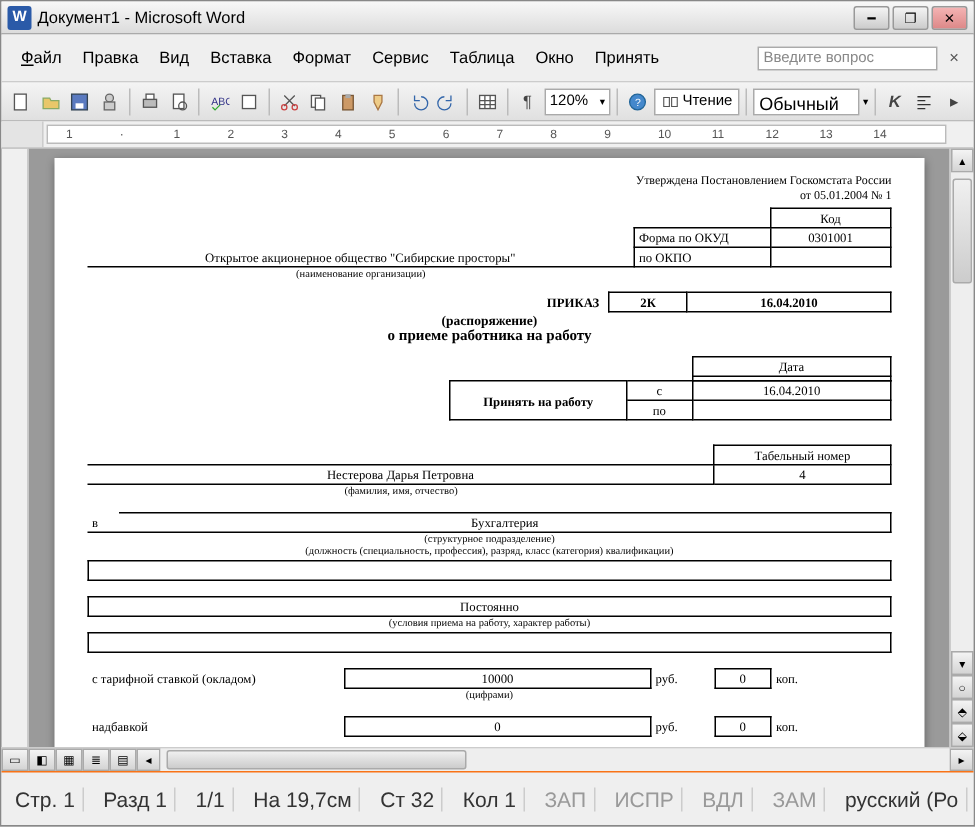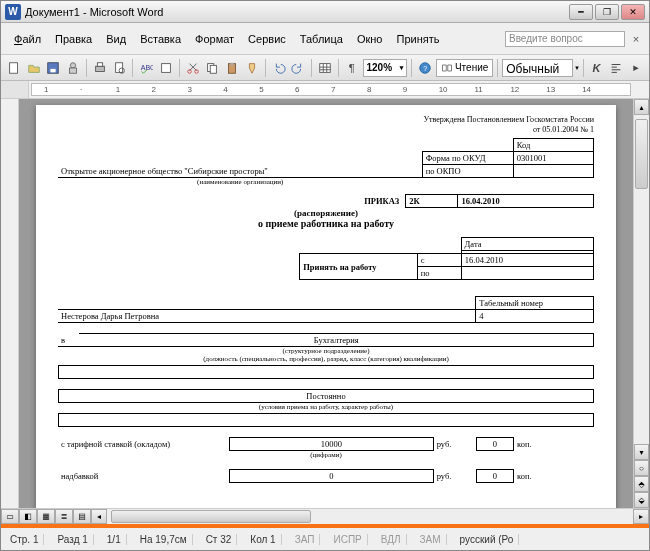--- a/index.html
+++ b/index.html
@@ -14,47 +14,47 @@
 .menubar { height:32px; background:#efefef; display:flex; align-items:center; padding:0 6px; border-bottom:1px solid #ccc; font-size:11px; }
 .menubar .mitem { padding:2px 7px; cursor:default; }
 .menubar .mitem u { text-decoration:underline; }
 .menubar .spacer { flex:1; }
 .searchbox { width:120px; height:16px; border:1px solid #aaa; background:#fff; font-size:10px; padding:0 3px; color:#888; display:flex; align-items:center; }
 .menubar .x { margin-left:4px; width:14px; text-align:center; color:#555; }
 .toolbar { height:26px; background:linear-gradient(#f4f4f4,#e0e0e0); display:flex; align-items:center; padding:0 4px; gap:2px; border-bottom:1px solid #bbb; }
 .tb { width:20px; height:20px; display:flex; align-items:center; justify-content:center; color:#444; border:1px solid transparent; border-radius:2px; }
 .tb svg { width:14px; height:14px; }
 .tsep { width:1px; height:18px; background:#bbb; margin:0 2px; }
-.zoom { width:50px; height:18px; border:1px solid #aaa; background:#fff; font-size:10px; padding:0 3px; display:flex; align-items:center; justify-content:space-between;font-weight:bold; }
+.zoom { width:50px; height:18px; border:1px solid #aaa; background:#fff; font-size:10px; padding:0 3px; display:flex; align-items:center; justify-content:space-between; }
 .readbtn { display:flex; align-items:center; height:18px; border:1px solid #aaa; padding:0 4px; background:#fff; font-size:10px; gap:2px; }
 .stylebox { width:80px; height:18px; border:1px solid #aaa; background:#fff; font-size:12px; padding:0 3px; display:flex; align-items:flex-end; }
 .ruler-h { height:18px; background:#f0f0f0; border-bottom:1px solid #ccc; display:flex; }
 .ruler-h .gutter { width:28px; background:#e4e4e4; border-right:1px solid #ccc; }
 .ruler-h .scale { flex:1; position:relative; background:#fff; margin:2px 18px 2px 2px; border:1px solid #bbb; font-size:8px; color:#555; }
 .ruler-h .scale span { position:absolute; top:1px; }
 .workarea { flex:1; display:flex; overflow:hidden; background:#9a9a9a; }
 .ruler-v { width:18px; background:#f0f0f0; border-right:1px solid #ccc; }
 .page-wrap { flex:1; overflow:auto; display:flex; justify-content:center; padding:6px 0; position:relative; }
 .scroll-v { width:16px; background:#e4e4e4; border-left:1px solid #ccc; display:flex; flex-direction:column; }
 .scroll-v .sbtn { height:16px; background:linear-gradient(#f4f4f4,#d4d4d4); border:1px solid #aaa; display:flex; align-items:center; justify-content:center; font-size:8px; }
 .scroll-v .track { flex:1; background:#eee; position:relative; }
 .scroll-v .thumb { position:absolute; left:1px; right:1px; top:4px; height:70px; background:linear-gradient(#f0f0f0,#ccc); border:1px solid #aaa; border-radius:2px; }
 .scroll-h { height:16px; background:#e4e4e4; border-top:1px solid #ccc; display:flex; }
 .scroll-h .views { display:flex; }
 .scroll-h .vbtn { width:18px; background:linear-gradient(#f4f4f4,#d4d4d4); border:1px solid #aaa; display:flex; align-items:center; justify-content:center; font-size:8px; }
 .scroll-h .htrack { flex:1; background:#eee; position:relative; }
 .scroll-h .hthumb { position:absolute; top:1px; bottom:1px; left:4px; width:200px; background:linear-gradient(#f0f0f0,#ccc); border:1px solid #aaa; border-radius:2px; }
 .scroll-h .sbtn { width:16px; background:linear-gradient(#f4f4f4,#d4d4d4); border:1px solid #aaa; display:flex; align-items:center; justify-content:center; font-size:8px; }
-.statusbar { height:26px; background:#efefef; border-top:4px solid #f97316; display:flex; align-items:center; font-size:10px; padding:0 4px; gap:8px; color:#333; }
+.statusbar { height:36px; background:#efefef; border-top:1px solid #f97316; display:flex; align-items:center; font-size:14px; padding:0 4px; gap:8px; color:#333; }
 .statusbar .cell { padding:0 5px; border-right:1px solid #ccc; }
 .statusbar .dim { color:#999; }
 .page { width:580px; min-height:760px; background:#fff; box-shadow:0 2px 6px rgba(0,0,0,.4); padding:10px 22px 20px 22px; font-family:"Times New Roman", serif; font-size:9px; color:#000; }
 .hdr-lines { text-align:right; font-size:8px; line-height:1.2; margin-bottom:4px; }
 .ftbl { border-collapse:collapse; width:100%; }
-.ftbl td, .ftbl th { border:1px solid #000; padding:1px 3px; font-size:8.5px; text-align:left; vertical-align:middle; }
+.ftbl td, .ftbl th { border:1px solid #000; padding:1px 3px; font-size:8.5px; text-align:center; vertical-align:middle; }
 .ftbl .nob { border:none; }
 .small-note { font-size:7px; text-align:center; }
 .section-gap { height:8px; }
 .bold { font-weight:bold; }
 .center { text-align:center; }
 .left { text-align:left !important; }
 table.row2 { border-collapse:collapse; width:100%; margin-top:2px; }
 table.row2 td { border:1px solid #000; padding:1px 3px; font-size:8.5px; text-align:center; }
 .caret { font-size:7px; }
 </style>
@@ -322,20 +322,21 @@
               <tr>
                 <td class="nob" style="width:78%"></td>
                 <td style="width:22%"><span>Табельный номер</span></td>
               </tr>
           <tr>
                 <td style="border-left:none" class="center"><span>Нестерова Дарья Петровна</span></td>
                 <td><span>4</span></td>
               </tr>
         </tbody>
           </table>
+        <div class="small-note" style="width:78%">(фамилия, имя, отчество)</div>
 
         <div class="section-gap"></div>
 
         <table class="row2">
           <tbody>
               <tr>
                 <td style="width:4%;border:none;border-bottom:1px solid #000" class="left"><span>в</span></td>
                 <td style="border-left:none"><span>Бухгалтерия</span></td>
               </tr>
         </tbody>

